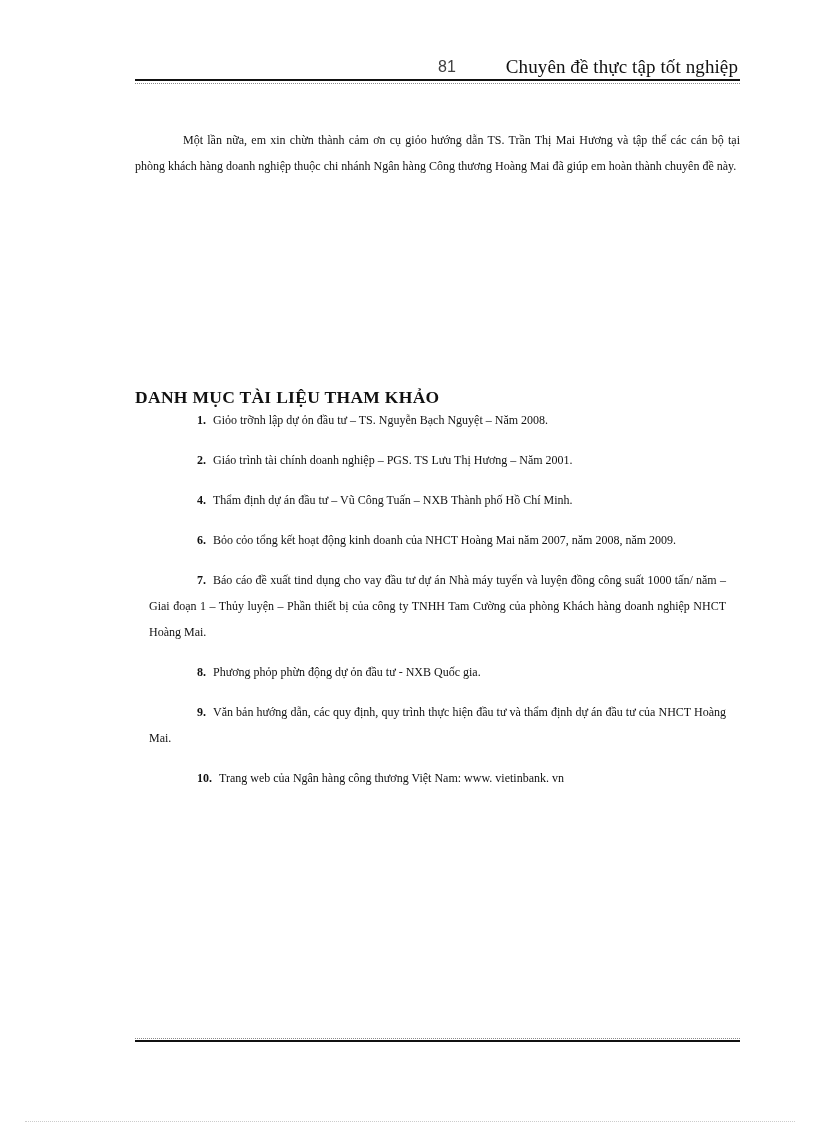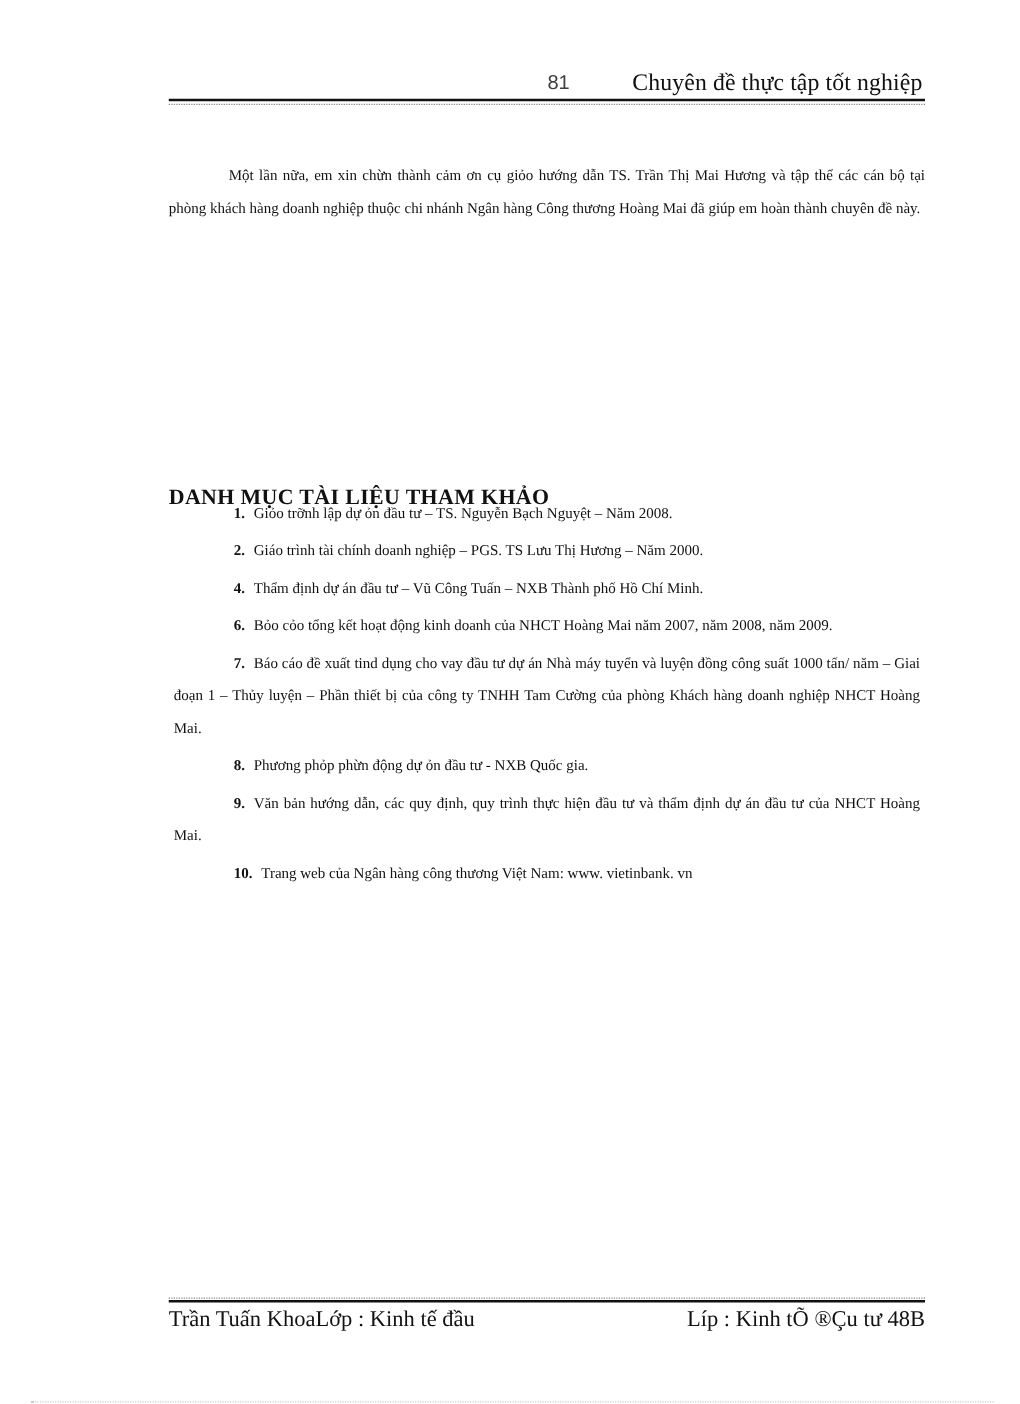--- a/index.html
+++ b/index.html
@@ -18,21 +18,21 @@
 
   .body-text { position: absolute; left: 135px; width: 605px; font-size: 12px; line-height: 26px;
                text-align: justify; }
   .intro { top: 127px; }
   .indent { text-indent: 48px; margin: 0; }
 
   .section-title { position: absolute; left: 135px; top: 340px; width: 605px; 
                    font-size: 17.5px; font-weight: bold; letter-spacing: 0.3px; margin-top: 47px; }
 
   .refs { top: 393px; }
-  .ref { margin: 4px; text-indent: 48px; }
+  .ref { margin: 14px; text-indent: 48px; }
   .ref-num { font-weight: bold; margin-right: 7px; }
 
   .footer-rule-dotted { position: absolute; left: 135px; top: 1038px; width: 605px; border-top: 1px dotted #888; }
   .footer-rule { position: absolute; left: 135px; top: 1040px; width: 605px; border-top: 2px solid #111; }
   .footer { position: absolute; left: 135px; top: 1045px; width: 605px; height: 24px; font-size: 18px; }
   .footer-left { position: absolute; left: 0; top: 0; }
   .footer-right { position: absolute; right: 0; top: 0; }
 
   .bottom-dots { position: absolute; left: 25px; top: 1121px; width: 770px; border-top: 1px dotted #ccc; }
 </style>
@@ -49,30 +49,28 @@
   <div class="header-rule2"></div>
 
   <div class="body-text intro">
     <p class="indent">Một lần nữa, em xin chừn thành cảm ơn cụ giỏo hướng dẫn TS. Trần Thị Mai Hương và tập thể các cán bộ tại phòng khách hàng doanh nghiệp thuộc chi nhánh Ngân hàng Công thương Hoàng Mai đã giúp em hoàn thành chuyên đề này.</p>
   </div>
 
   <div class="section-title">DANH MỤC TÀI LIỆU THAM KHẢO</div>
 
   <div class="body-text refs">
     <p class="ref"><span class="ref-num">1.</span><span>Giỏo trỡnh lập dự ỏn đầu tư – TS. Nguyễn Bạch Nguyệt – Năm 2008.</span></p>
-    <p class="ref"><span class="ref-num">2.</span><span>Giáo trình tài chính doanh nghiệp – PGS. TS Lưu Thị Hương – Năm 2000.</span></p>
+    <p class="ref"><span class="ref-num">2.</span><span>Giáo trình tài chính doanh nghiệp – PGS. TS Lưu Thị Hương – Năm 2001.</span></p>
     <p class="ref"><span class="ref-num">4.</span><span>Thẩm định dự án đầu tư – Vũ Công Tuấn – NXB Thành phố Hồ Chí Minh.</span></p>
     <p class="ref"><span class="ref-num">6.</span><span>Bỏo cỏo tổng kết hoạt động kinh doanh của NHCT Hoàng Mai năm 2007, năm 2008, năm 2009.</span></p>
     <p class="ref"><span class="ref-num">7.</span><span>Báo cáo đề xuất tind dụng cho vay đầu tư dự án Nhà máy tuyển và luyện đồng công suất 1000 tấn/ năm – Giai đoạn 1 – Thủy  luyện – Phần thiết bị của công ty TNHH Tam Cường của phòng Khách hàng doanh nghiệp NHCT Hoàng Mai.</span></p>
     <p class="ref"><span class="ref-num">8.</span><span>Phương phỏp phừn động dự ỏn đầu tư - NXB Quốc gia.</span></p>
     <p class="ref"><span class="ref-num">9.</span><span>Văn bản hướng dẫn, các quy định, quy trình thực hiện đầu tư và thẩm định dự án đầu tư của NHCT Hoàng Mai.</span></p>
     <p class="ref"><span class="ref-num">10.</span><span>Trang web của Ngân hàng công thương Việt Nam: www.  vietinbank. vn</span></p>
   </div>
 
   <div class="footer-rule-dotted"></div>
   <div class="footer-rule"></div>
   <div class="footer">
-    <span class="footer-left">Trần Tuấn KhoaLớp : Kinh tế đầu</span>
-    <span class="footer-right">Líp : Kinh tÕ ®Çu tư 48B</span>
   </div>
 
   <div class="bottom-dots"></div>
 </div>
 
 </body></html>

